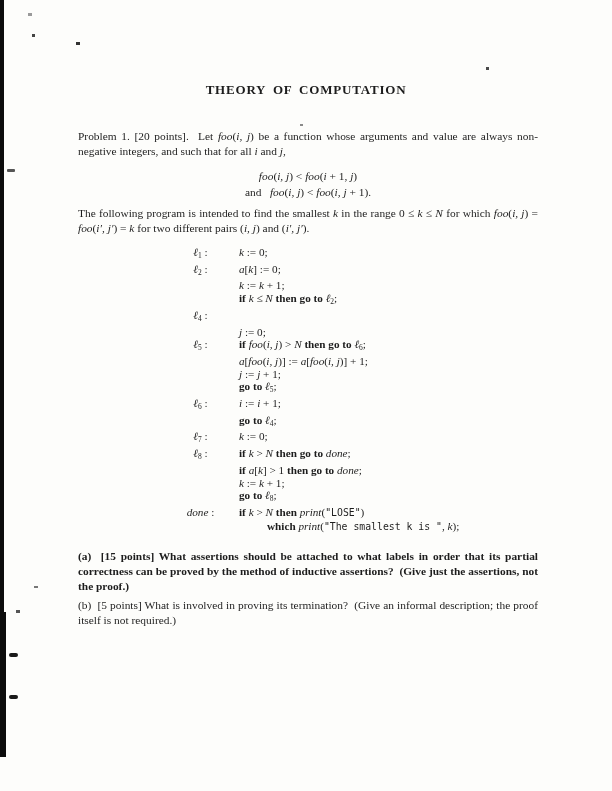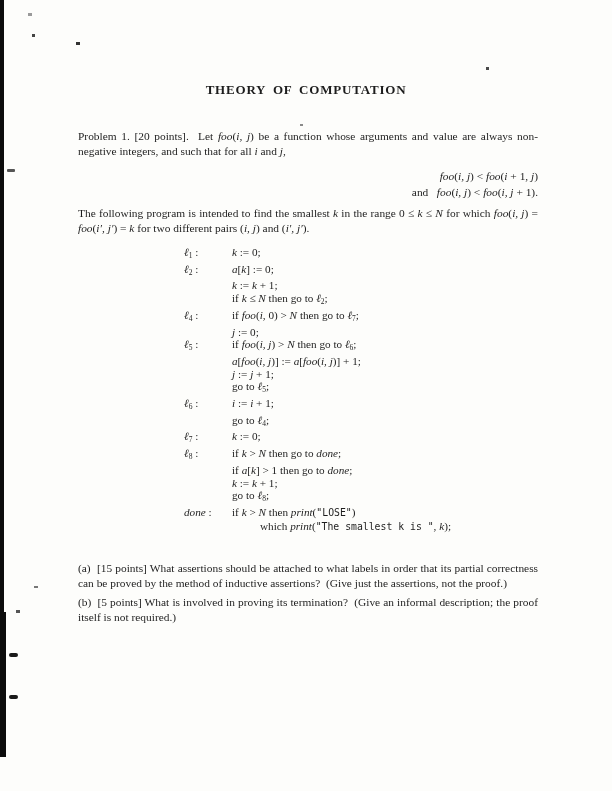--- a/index.html
+++ b/index.html
@@ -15,35 +15,35 @@
     position:absolute;top:82px;left:0;right:0;
     margin:0;text-align:center;
     font-size:13px;font-weight:bold;
     letter-spacing:0.8px;word-spacing:3px;
   }
   .body{
     position:absolute;left:78px;top:129px;width:460px;
     font-size:11.4px;line-height:15px;text-align:justify;
   }
   .para{margin:0;}
-  .math{margin:9px 0 0 0;line-height:16px;text-align:right;font-size:11.4px;}
+  .math{margin:9px 0 0 0;line-height:16px;text-align:center;font-size:11.4px;}
   .program{margin:10px 0 0 106px;font-size:11.2px;line-height:12.7px;text-align:left;}
   .pl-row{display:flex;}
-  .pl-label{flex:0 0 33px;width:33px;text-align:left;margin-right:15px;white-space:nowrap;}
+  .pl-label{flex:0 0 33px;width:33px;text-align:center;margin-right:22px;white-space:nowrap;}
   .pl-code{white-space:nowrap;}
-  .part-a{margin-top:28px;}
+  .part-a{margin-top:16px;font-weight:bold;}
   .part-b{margin-top:4px;}
   .pageno{
     position:absolute;top:760px;left:0;right:0;
     font-family:"DejaVu Sans Mono","Liberation Mono",monospace;
     font-size:11px;letter-spacing:1.5px;color:#3a3a3a;
   }
   
   .s-i{font-style:italic;}
-  .s-b{font-weight:normal;}
+  .s-b{font-weight:bold;}
   .s-u{}
   .s-tt{font-family:"DejaVu Sans Mono","Liberation Mono",monospace;font-size:9.8px;}
   .s-sub{font-size:7.5px;vertical-align:-2px;font-style:normal;}
   
   .artifact{position:absolute;}
   .strip-main{left:0;top:0;width:4px;height:616px;background:#0c0c0c;}
   .strip-low{left:0;top:612px;width:6px;height:168px;background:#0c0c0c;}
   .strip-tail{left:0;top:778px;width:4px;height:13px;background:#8a8a8a;}
   .dash-1{left:9px;top:653px;width:9px;height:4px;background:#1a1a1a;border-radius:2px;}
   .dash-2{left:9px;top:695px;width:9px;height:4px;background:#1a1a1a;border-radius:2px;}
@@ -100,21 +100,20 @@
         <div class="pl-row">
           <div class="pl-label"></div>
           <div class="pl-code"><span class="s-i">k</span><span> := </span><span class="s-i">k</span><span> + 1;</span></div>
         </div>
         <div class="pl-row">
           <div class="pl-label"></div>
           <div class="pl-code"><span class="s-b">if </span><span class="s-i">k</span><span> ≤ </span><span class="s-i">N</span><span class="s-b"> then go to </span><span class="s-i">ℓ</span><span class="s-sub">2</span><span>;</span></div>
         </div>
         <div class="pl-row">
           <div class="pl-label"><span class="s-i">ℓ</span><span class="s-sub">4</span><span> :</span></div>
-          <div class="pl-code"><span class="s-b">if </span><span class="s-i">foo</span><span>(</span><span class="s-i">i</span><span>, 0) &gt; </span><span class="s-i">N</span><span class="s-b"> then go to </span><span class="s-i">ℓ</span><span class="s-sub">7</span><span>;</span></div>
         </div>
         <div class="pl-row">
           <div class="pl-label"></div>
           <div class="pl-code"><span class="s-i">j</span><span> := 0;</span></div>
         </div>
         <div class="pl-row">
           <div class="pl-label"><span class="s-i">ℓ</span><span class="s-sub">5</span><span> :</span></div>
           <div class="pl-code"><span class="s-b">if </span><span class="s-i">foo</span><span>(</span><span class="s-i">i, j</span><span>) &gt; </span><span class="s-i">N</span><span class="s-b"> then go to </span><span class="s-i">ℓ</span><span class="s-sub">6</span><span>;</span></div>
         </div>
         <div class="pl-row">

